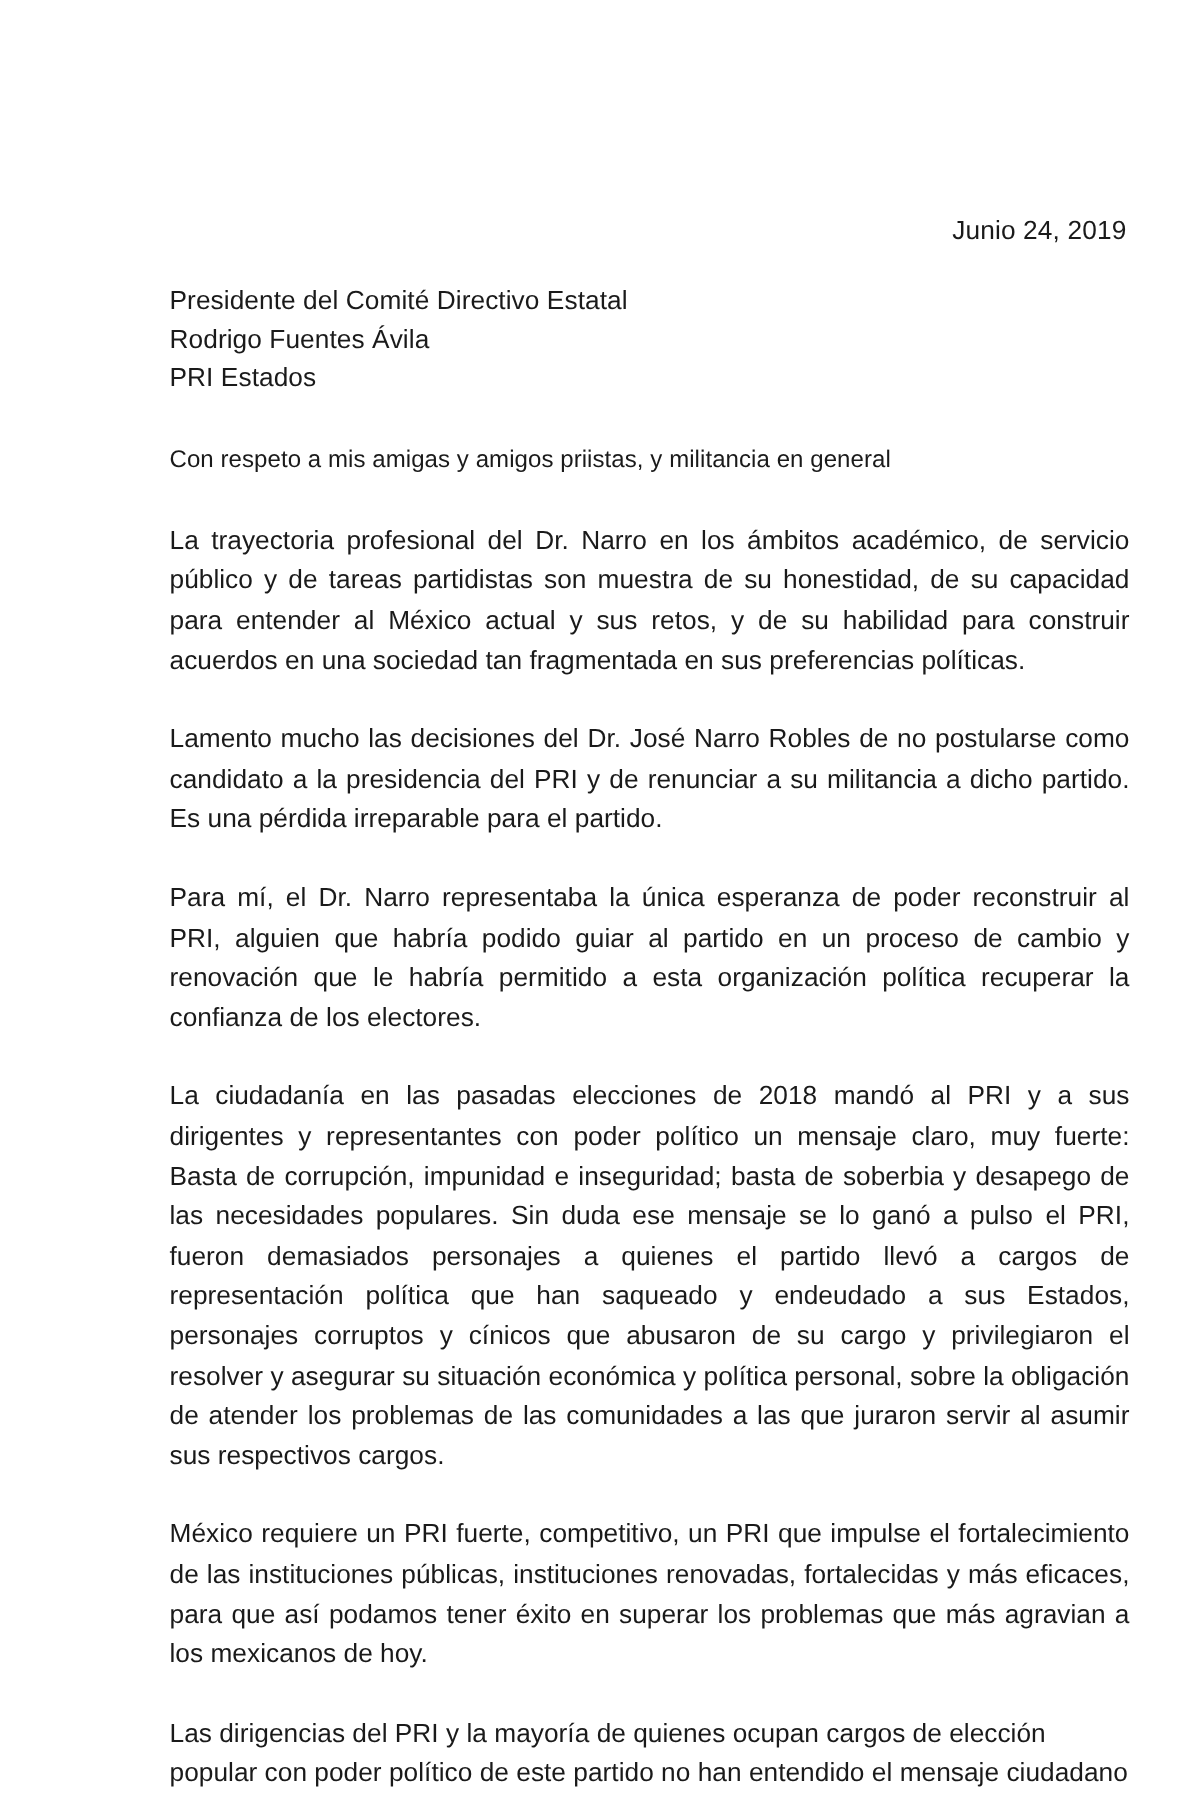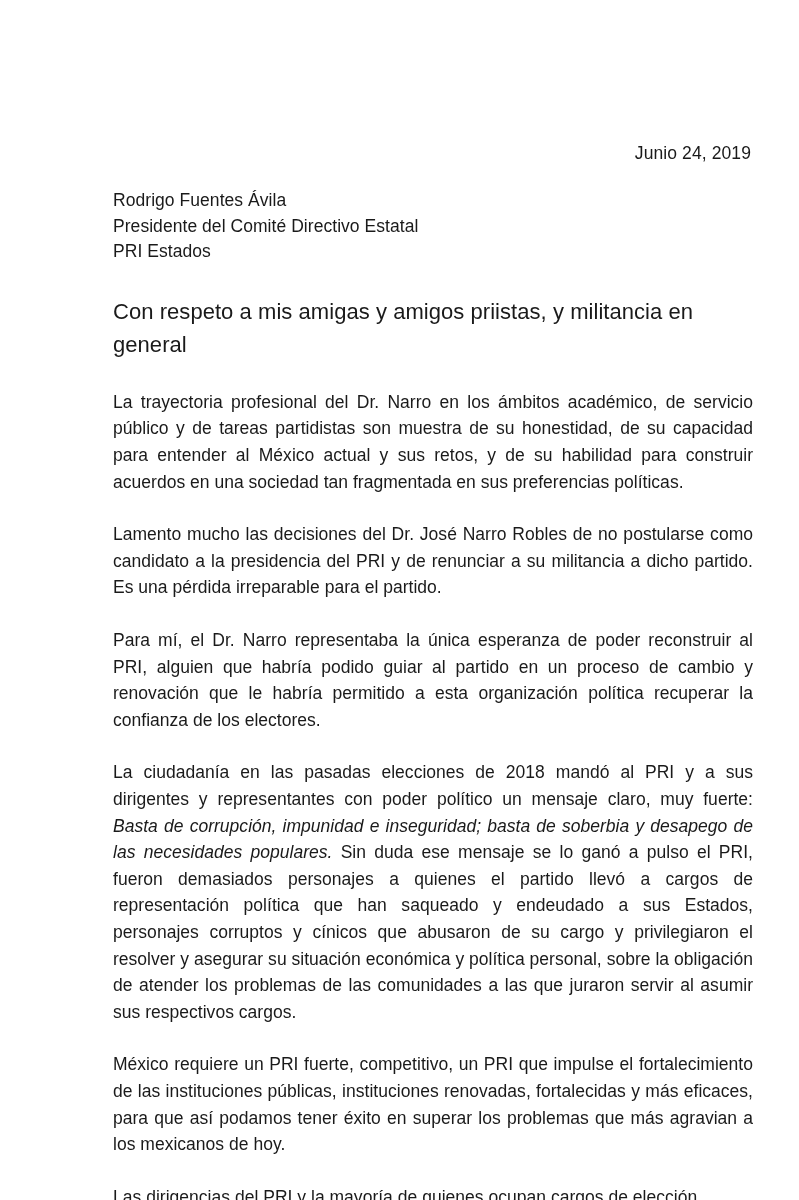--- a/index.html
+++ b/index.html
@@ -37,53 +37,52 @@
   .addressee {
     font-size: 17.5px;
     line-height: 1.46;
     margin: 0 0 30px 0;
     letter-spacing: 0.05px;
   }
   .addressee div {
     white-space: nowrap;
   }
   .salutation {
-    font-size: 22px;
+    font-size: 16px;
     line-height: 1.5;
     margin: 0 0 28px 0;
     letter-spacing: 0.05px;
   }
   p.para {
     font-size: 17.5px;
     line-height: 1.52;
     margin: 0 0 26px 0;
     text-align: justify;
     letter-spacing: 0.02px;
   }
   p.para:last-child {
     margin-bottom: 0;
   }
   p.para.nojustify {
     text-align: left;
   }
   .italic {
-    font-style: italic;
   }
 </style>
 </head>
 <body>
 
 <div class="page">
   <div class="letter">
 
     <div class="date-line">Junio 24, 2019</div>
 
     <div class="addressee">
+      <div>Presidente del Comité Directivo Estatal</div>
       <div>Rodrigo Fuentes Ávila</div>
-      <div>Presidente del Comité Directivo Estatal</div>
       <div>PRI Estados</div>
     </div>
 
     <div class="salutation">Con respeto a mis amigas y amigos priistas, y militancia en general</div>
 
     <p class="para">La trayectoria profesional del Dr. Narro en los ámbitos académico, de servicio público y de tareas partidistas son muestra de su honestidad, de su capacidad para entender al México actual y sus retos, y de su habilidad para construir acuerdos en una sociedad tan fragmentada en sus preferencias políticas.</p>
     <p class="para">Lamento mucho las decisiones del Dr. José Narro Robles de no postularse como candidato a la presidencia del PRI y de renunciar a su militancia a dicho partido. Es una pérdida irreparable para el partido.</p>
     <p class="para">Para mí, el Dr. Narro representaba la única esperanza de poder reconstruir al PRI, alguien que habría podido guiar al partido en un proceso de cambio y renovación que le habría permitido a esta organización política recuperar la confianza de los electores.</p>
 
     <p class="para"><span>La ciudadanía en las pasadas elecciones de 2018 mandó al PRI y a sus dirigentes y representantes con poder político un mensaje claro, muy fuerte: </span><span class="italic">Basta de corrupción, impunidad e inseguridad; basta de soberbia y desapego de las necesidades populares.</span><span> Sin duda ese mensaje se lo ganó a pulso el PRI, fueron demasiados personajes a quienes el partido llevó a cargos de representación política que han saqueado y endeudado a sus Estados, personajes corruptos y cínicos que abusaron de su cargo y privilegiaron el resolver y asegurar su situación económica y política personal, sobre la obligación de atender los problemas de las comunidades a las que juraron servir al asumir sus respectivos cargos.</span></p>

